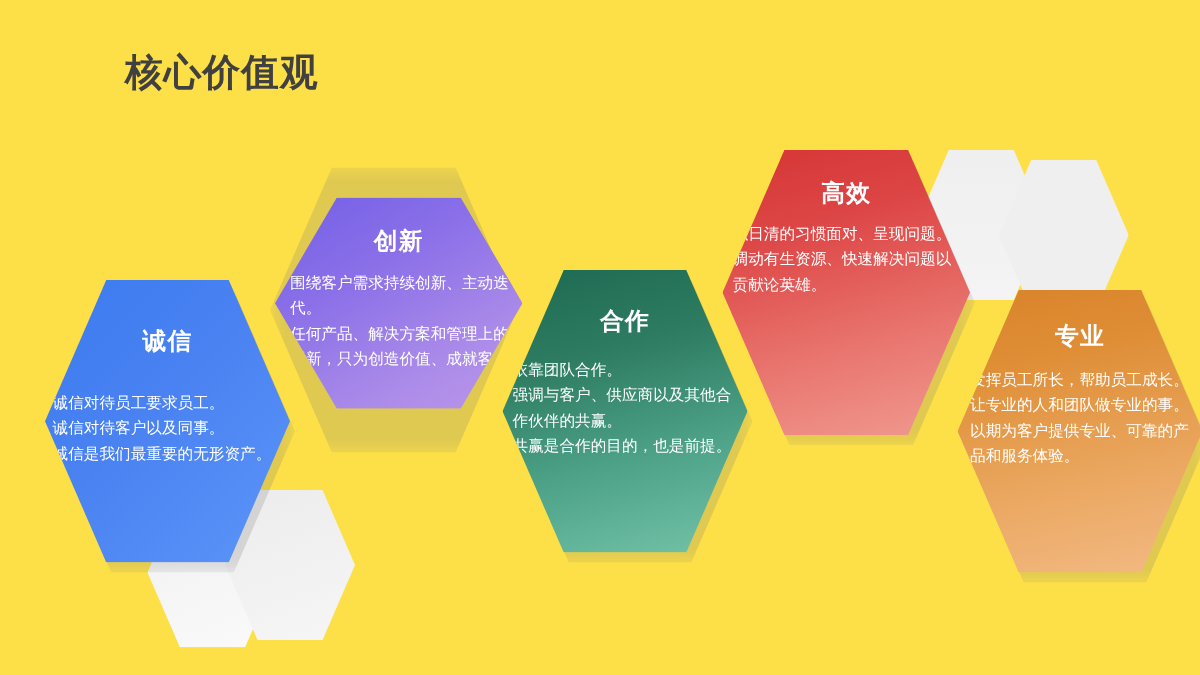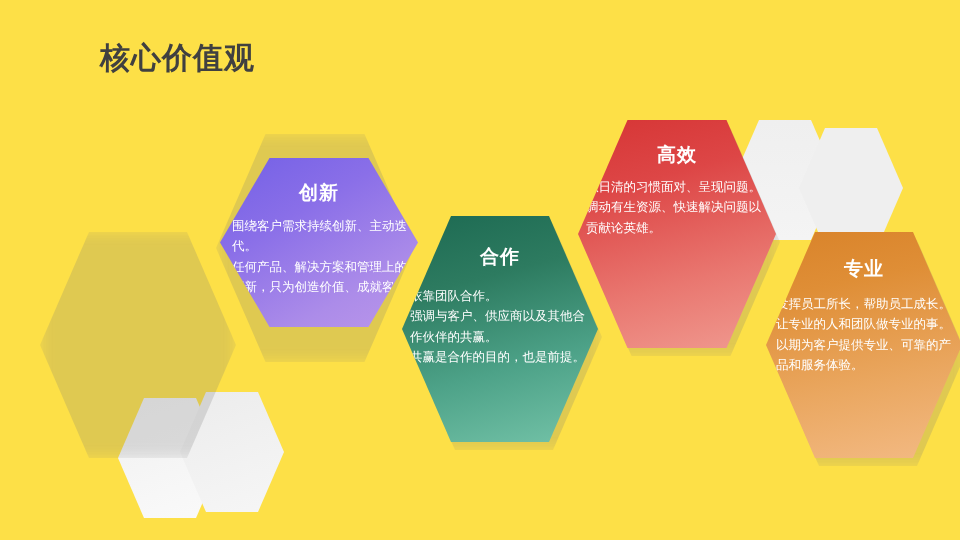--- a/index.html
+++ b/index.html
@@ -140,20 +140,26 @@
   <div class="hex hex-ghost" id="ghost-a"></div>
   <div class="hex hex-ghost" id="ghost-d"></div>
   <div class="hex hex-ghost" id="ghost-c"></div>
 
   <div class="hex-shadow" id="hex-1-shadow"></div>
   <div class="hex-shadow" id="hex-3-shadow"></div>
   <div class="hex-shadow" id="hex-5-shadow"></div>
   <div class="hex-shadow" id="hex-2-shadow"></div>
   <div class="hex-shadow" id="hex-4-shadow"></div>
 
+  <div class="hex hex-card" id="hex-1">
+    <div class="hex-title">诚信</div>
+    <div class="hex-body">诚信对待员工要求员工。
+诚信对待客户以及同事。
+诚信是我们最重要的无形资产。</div>
+  </div>
 
   <div class="hex hex-card" id="hex-2">
     <div class="hex-title">创新</div>
     <div class="hex-body">围绕客户需求持续创新、主动迭代。
 任何产品、解决方案和管理上的创新，只为创造价值、成就客户。</div>
   </div>
 
   <div class="hex hex-card" id="hex-3">
     <div class="hex-title">合作</div>
     <div class="hex-body">依靠团队合作。

